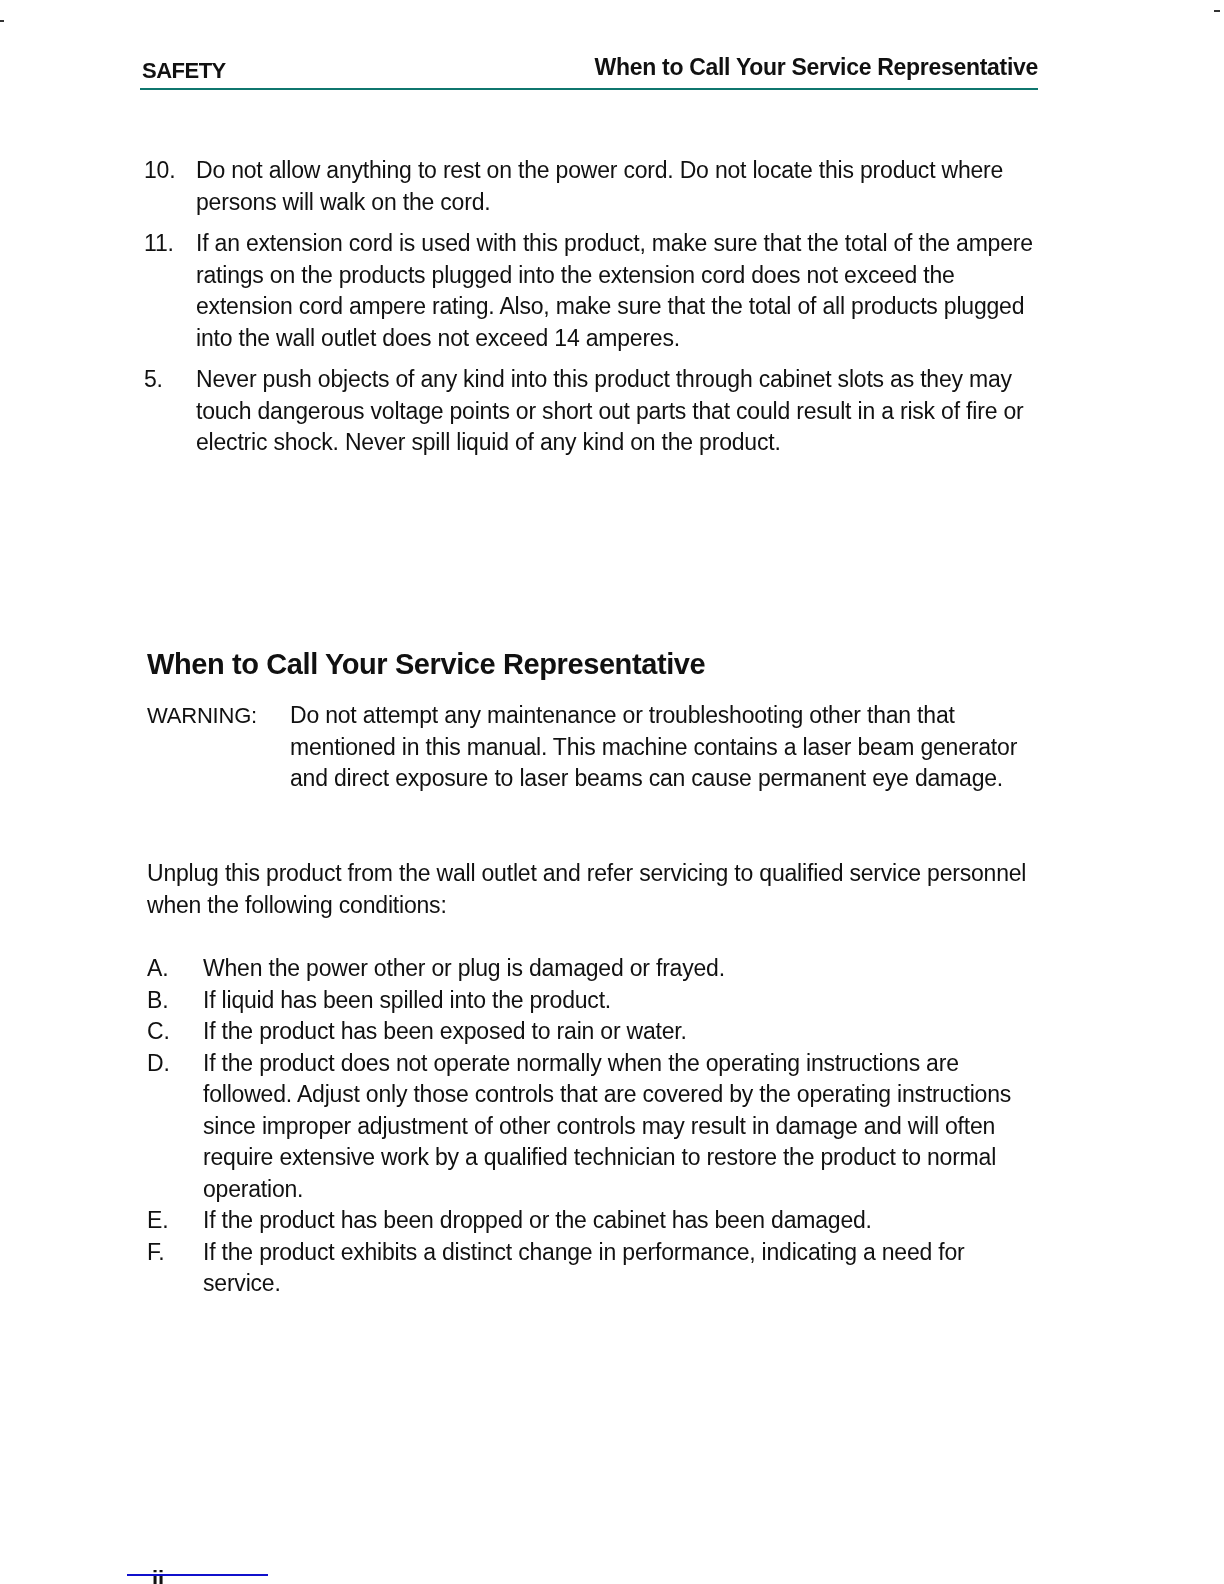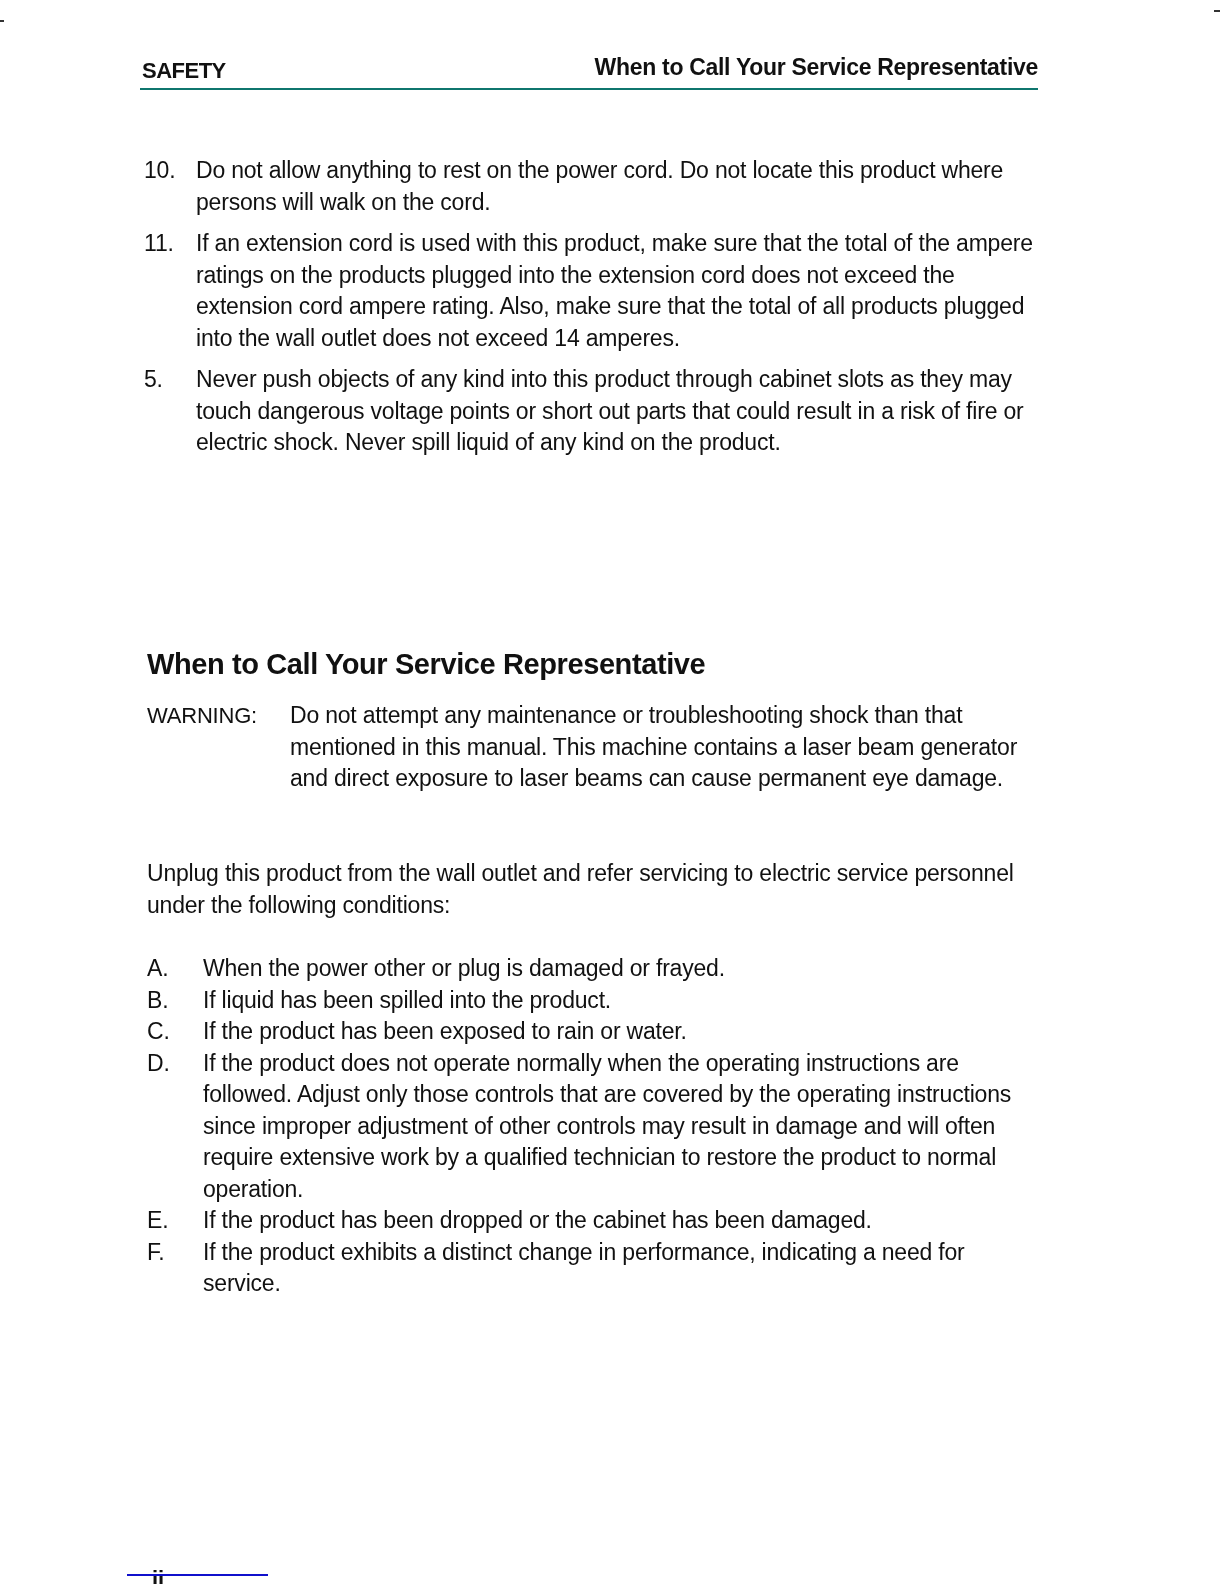--- a/index.html
+++ b/index.html
@@ -53,24 +53,24 @@
   <div class="numitem">
     <span class="num">5.</span>
     <span>Never push objects of any kind into this product through cabinet slots as they may touch dangerous voltage points or short out parts that could result in a risk of fire or electric shock. Never spill liquid of any kind on the product.</span>
   </div>
 </div>
 
 <div class="section-title">When to Call Your Service Representative</div>
 
 <div class="warning body-text">
   <span class="label">WARNING:</span>
-  <div class="text">Do not attempt any maintenance or troubleshooting shock than that mentioned in this manual. This machine contains a laser beam generator and direct exposure to laser beams can cause permanent eye damage.</div>
+  <div class="text">Do not attempt any maintenance or troubleshooting other than that mentioned in this manual. This machine contains a laser beam generator and direct exposure to laser beams can cause permanent eye damage.</div>
 </div>
 
-<div class="intro body-text">Unplug this product from the wall outlet and refer servicing to electric service personnel under the following conditions:</div>
+<div class="intro body-text">Unplug this product from the wall outlet and refer servicing to qualified service personnel when the following conditions:</div>
 
 <div class="alist body-text">
   <div class="aitem">
     <span class="letter">A.</span>
     <span>When the power other or plug is damaged or frayed.</span>
   </div>
   <div class="aitem">
     <span class="letter">B.</span>
     <span>If liquid has been spilled into the product.</span>
   </div>

